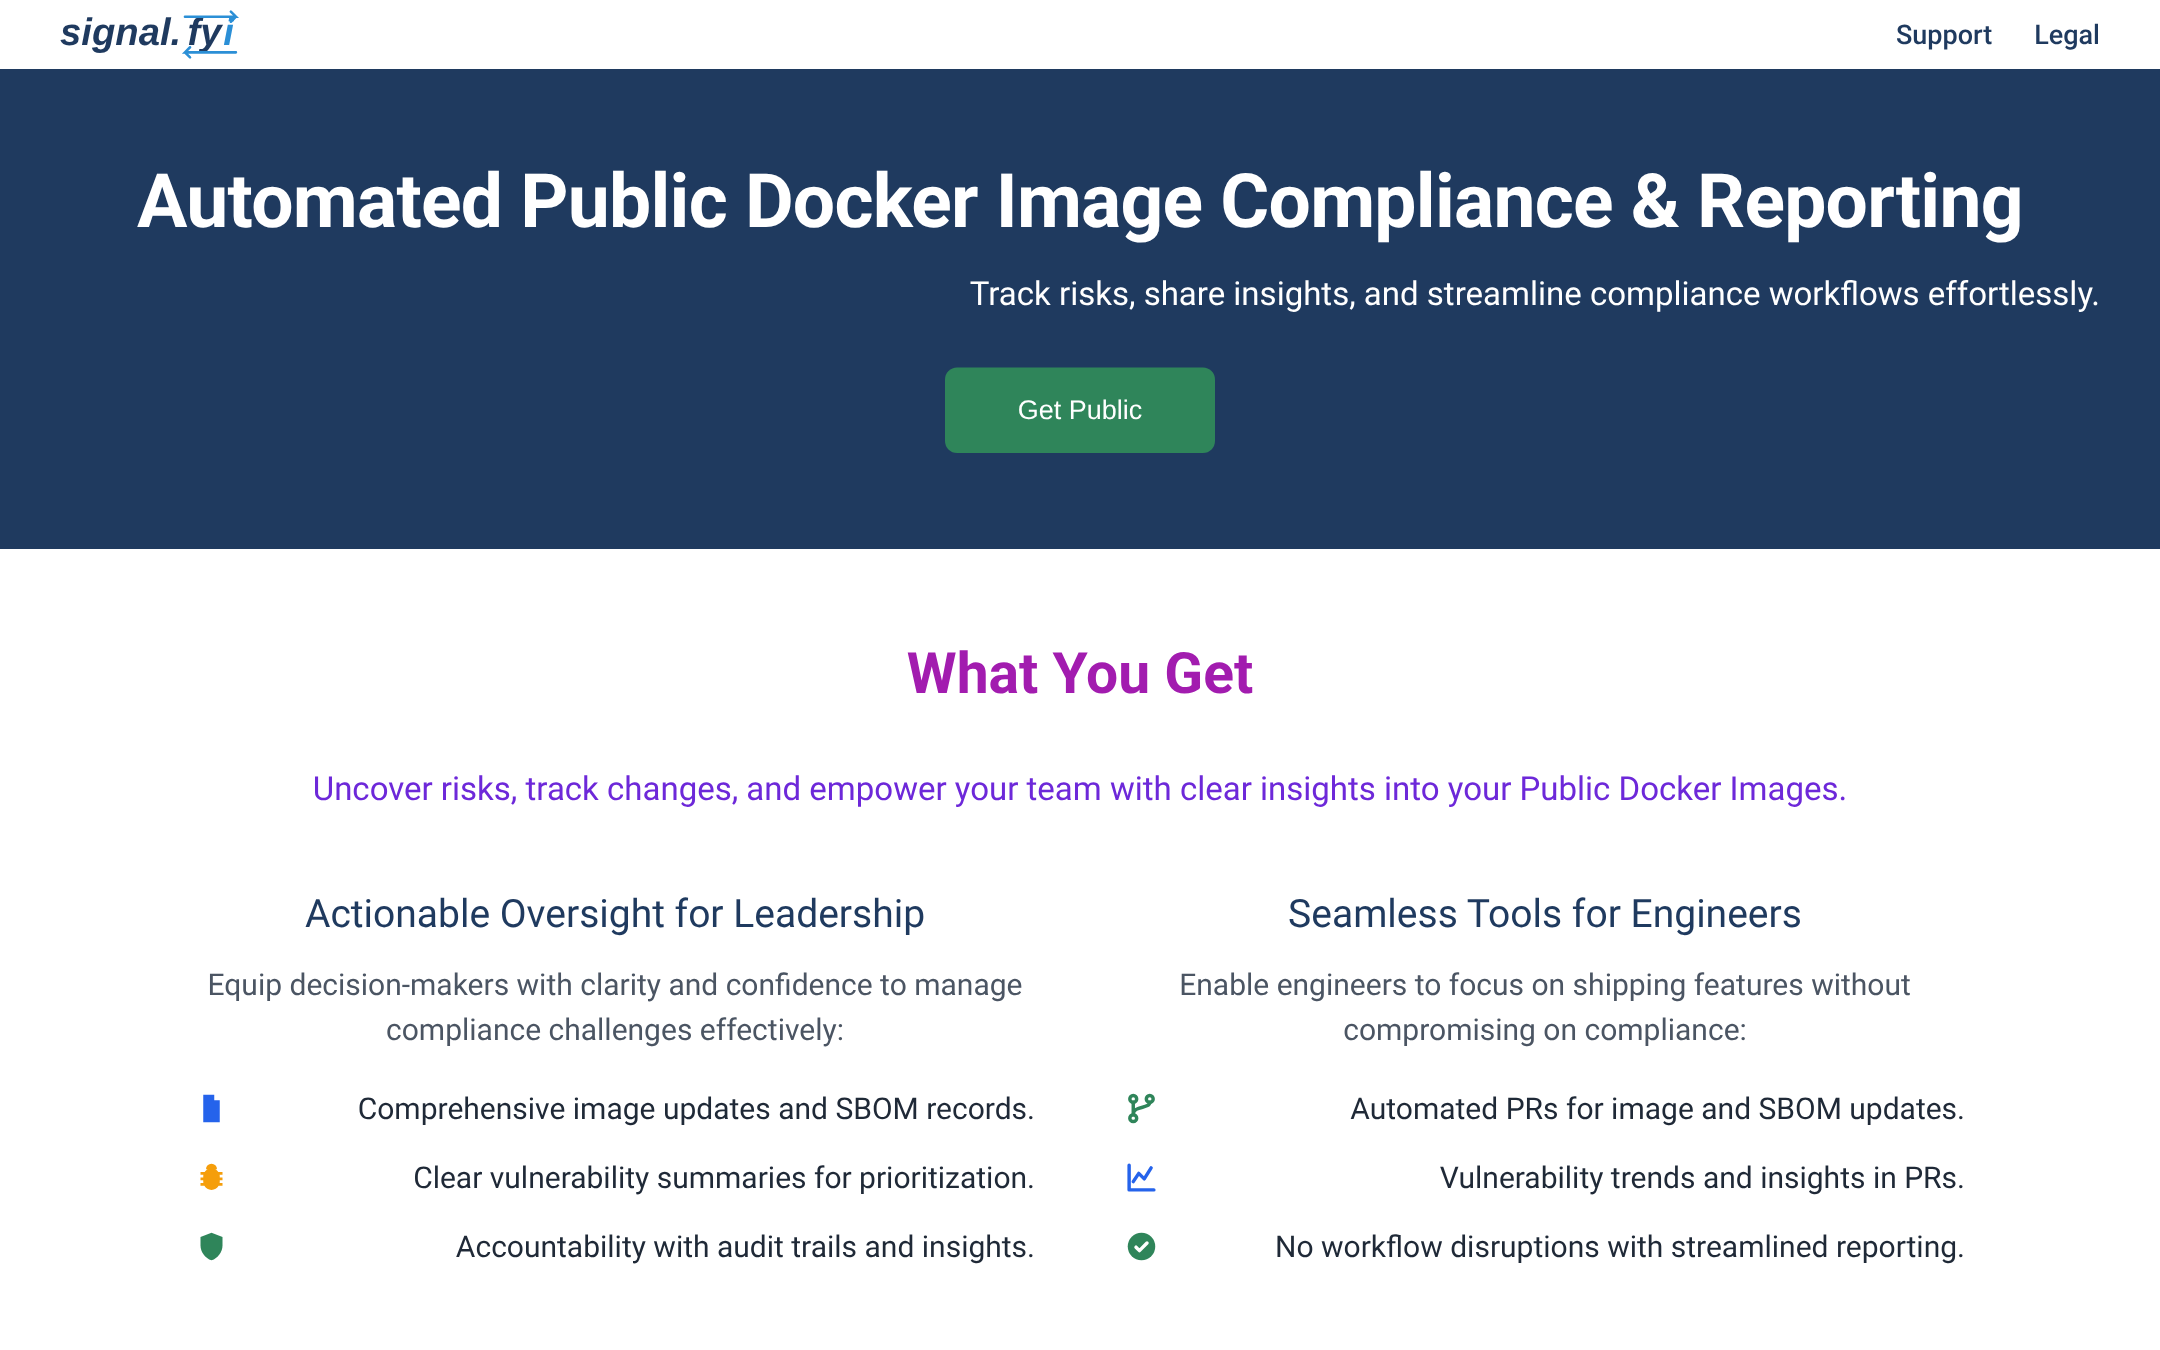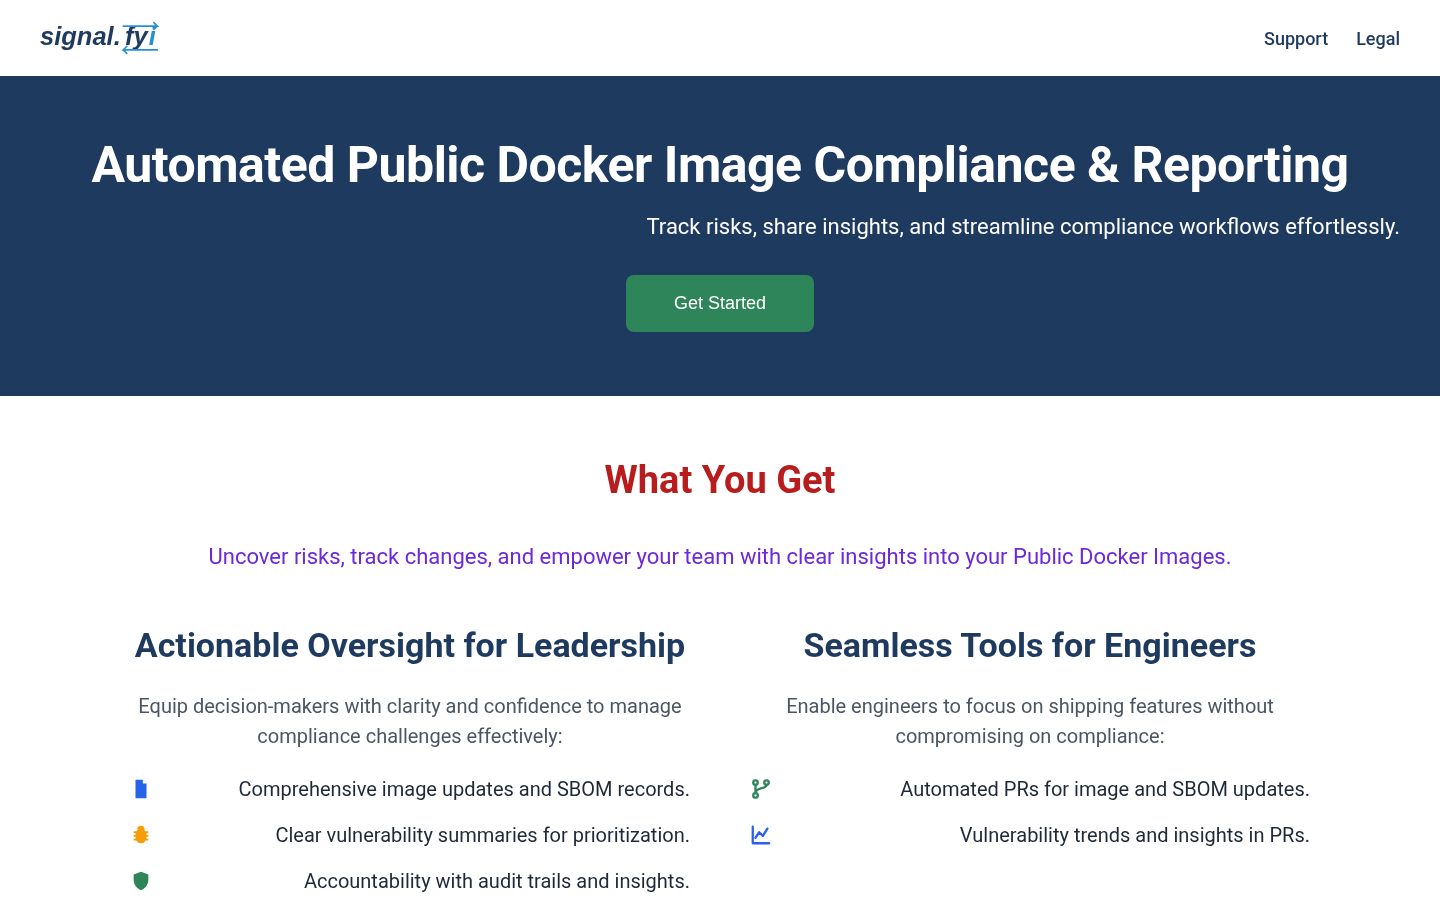--- a/index.html
+++ b/index.html
@@ -6,21 +6,21 @@
 body {
   font-family: -apple-system, BlinkMacSystemFont, "Segoe UI", Roboto, Helvetica, Arial, sans-serif;
   background: #fff;
   color: #1f2937;
   width: 1440px;
 }
 header {
   display: flex;
   justify-content: space-between;
   align-items: center;
-  padding: 21px 40px;
+  padding: 6px 40px;
   background: #fff;
 }
 .logo {
   display: flex;
   align-items: center;
 }
 .logo svg { height: 34px; }
 nav { display: flex; gap: 28px; }
 nav a {
   color: #1f3a5f;
@@ -55,42 +55,42 @@
   border-radius: 8px;
   cursor: pointer;
 }
 .section {
   padding: 62px 80px 40px;
   text-align: center;
 }
 .section h2 {
   font-size: 38px;
   font-weight: 700;
-  color: #b91c1c;
+  color: #a21caf;
   margin-bottom: 42px;
 }
 .section .subtitle {
   font-size: 22px;
   color: #6d28d9;
   margin-bottom: 56px;
 }
 .columns {
   display: flex;
   gap: 60px;
   justify-content: center;
 }
 .col {
   flex: 1;
   max-width: 560px;
 }
 .col h3 {
-  font-size: 34px;
-  font-weight: 700;
+  font-size: 26px;
+  font-weight: 400;
   color: #1f3a5f;
-  margin-bottom: 26px;
+  margin-bottom: 16px;
 }
 .col .desc {
   font-size: 20px;
   color: #4b5563;
   margin-bottom: 26px;
   line-height: 1.5;
 }
 .feat-list { list-style: none; }
 .feat-list li {
   display: flex;
@@ -125,21 +125,21 @@
   </a>
   <nav>
     <a href="#">Support</a>
     <a href="#">Legal</a>
   </nav>
 </header>
 
 <section class="hero">
   <h1>Automated Public Docker Image Compliance &amp; Reporting</h1>
   <p>Track risks, share insights, and streamline compliance workflows effortlessly.</p>
-  <button class="cta">Get Started</button>
+  <button class="cta">Get Public</button>
 </section>
 
 <section class="section">
   <h2>What You Get</h2>
   <p class="subtitle">Uncover risks, track changes, and empower your team with clear insights into your Public Docker Images.</p>
 
   <div class="columns">
     <div class="col">
       <h3>Actionable Oversight for Leadership</h3>
       <p class="desc">Equip decision-makers with clarity and confidence to manage compliance challenges effectively:</p>
@@ -188,16 +188,25 @@
         </li>
         <li>
           <span class="icon">
             <svg viewBox="0 0 24 24" fill="none" stroke="#2563eb" stroke-width="2.5" stroke-linecap="round" stroke-linejoin="round">
               <path d="M3 3v18h18"></path>
                 <path d="M6 15l4-6 4 4 5-8"></path>
             </svg>
           </span>
           <span>Vulnerability trends and insights in PRs.</span>
         </li>
+        <li>
+          <span class="icon">
+            <svg viewBox="0 0 24 24" fill="#2f855a">
+                <circle cx="12" cy="12" r="10"></circle>
+                <path d="M8 12.5l2.5 2.5L16 9.5" stroke="#fff" stroke-width="2.5" fill="none" stroke-linecap="round" stroke-linejoin="round"></path>
+              </svg>
+          </span>
+          <span>No workflow disruptions with streamlined reporting.</span>
+        </li>
       </ul>
     </div>
   </div>
 </section>
 
 </body></html>

